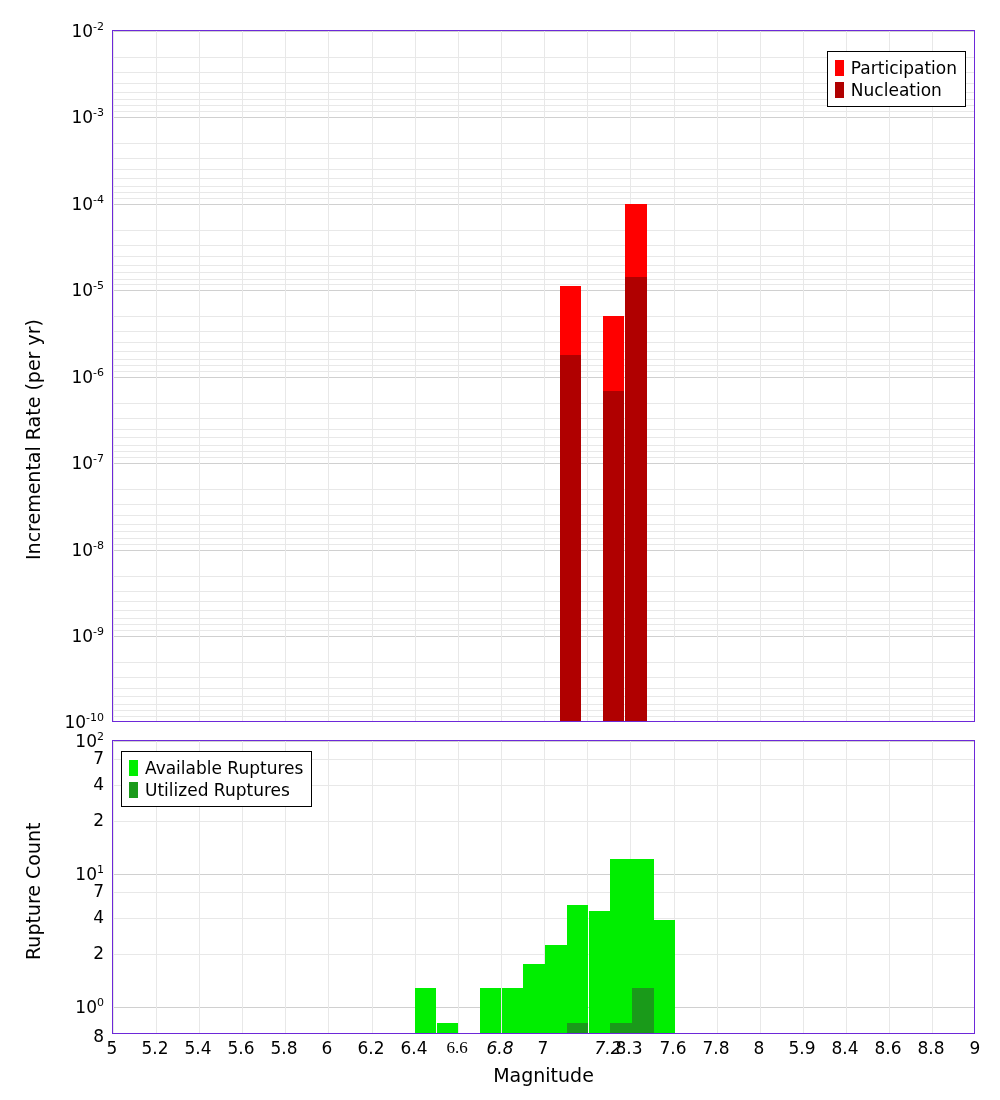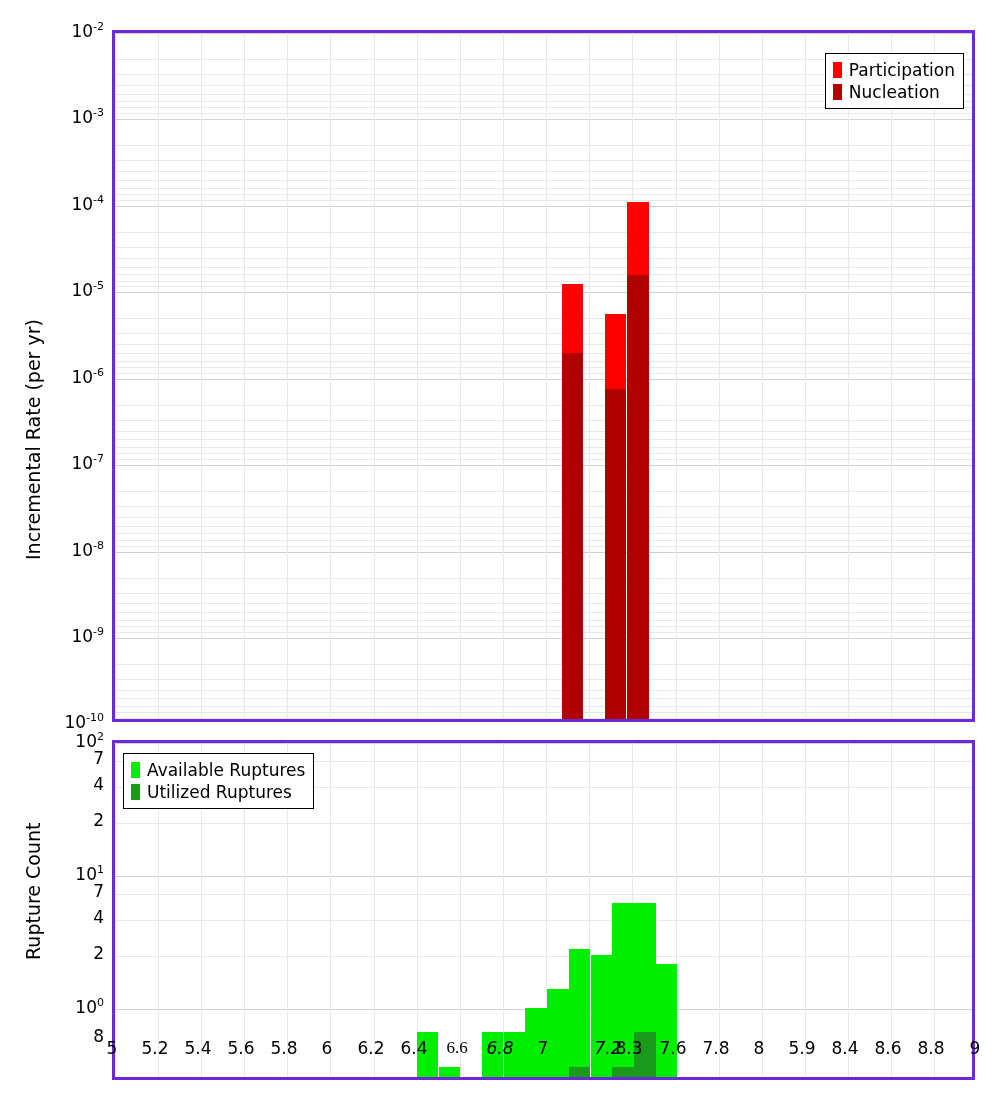--- a/index.html
+++ b/index.html
@@ -28,35 +28,35 @@
     width: 865px;
     text-align: center;
     font-size: 19px;
     font-weight: bold;
     color: #000;
   }
   
   .panel {
     position: absolute;
     box-sizing: border-box;
-    border: 3px solid #6d28d9;
+    border: 1px solid #6d28d9;
     background: #fff;
     overflow: hidden;
   }
   #panel-top {
     left: 112px;
     top: 30px;
     width: 863px;
     height: 692px;
   }
   #panel-bottom {
     left: 112px;
     top: 740px;
     width: 863px;
-    height: 340px;
+    height: 294px;
   }
   .gridline {
     position: absolute;
     background: #e8e8e8;
   }
   .gridline.h { left: 0; width: 100%; height: 1px; }
   .gridline.v { top: 0; bottom: 0; width: 1px; }
   .gridline.major { background: #d0d0d0; }
 
   
@@ -407,14 +407,15 @@
   <div class="xtick" style="left:609px;">8.3</div>
   <div class="xtick" style="left:653px;">7.6</div>
   <div class="xtick" style="left:696px;">7.8</div>
   <div class="xtick" style="left:739px;">8</div>
   <div class="xtick" style="left:782px;">5.9</div>
   <div class="xtick" style="left:825px;">8.4</div>
   <div class="xtick" style="left:868px;">8.6</div>
   <div class="xtick" style="left:911px;">8.8</div>
   <div class="xtick" style="left:955px;">9</div>
 
+  <div class="xlabel">Magnitude</div>
 
 </div>
 
 </body></html>

